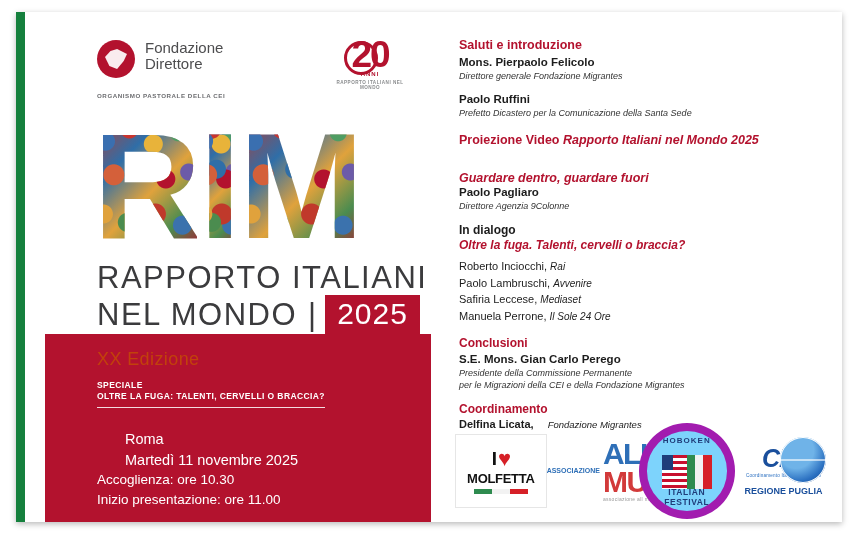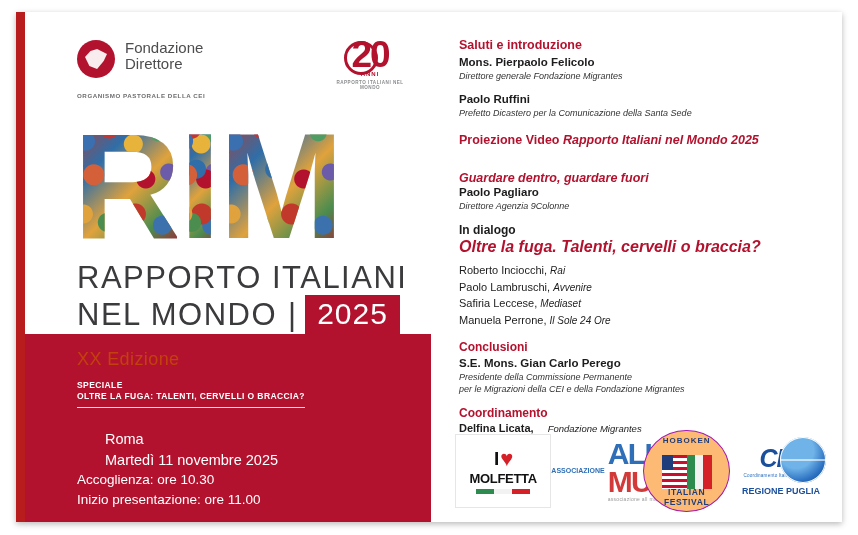--- a/index.html
+++ b/index.html
@@ -23,22 +23,23 @@
     box-shadow: 0 2px 6px rgba(0,0,0,0.28);
     display: flex;
     overflow: hidden;
   }
   
   .left {
     position: relative;
     width: 415px;
     height: 100%;
     background: #ffffff;
-    border-left: 9px solid #b91c1c;
+    border-left: 9px solid #15803d;
     box-sizing: border-box;
+    padding-left: 20px;
   }
   .left-inner {
     position: relative;
     width: 100%;
     height: 100%;
   }
   .logo-row {
     position: absolute;
     left: 52px;
     top: 28px;
@@ -299,21 +300,21 @@
   }
   .proiez em { font-style: italic; }
   .dialogo-h {
     font-size: 12px;
     font-weight: 700;
     color: #1c1c1c;
     margin-bottom: 1px;
   }
   .dialogo-sub {
     color: #b3122e;
-    font-size: 16px;
+    font-size: 12px;
     font-weight: 700;
     font-style: italic;
     margin-bottom: 6px;
   }
   .panelist {
     font-size: 11px;
     line-height: 1.46;
     color: #1c1c1c;
   }
   .panelist b { font-weight: 400; }
@@ -415,22 +416,22 @@
   .sp-allmuvi .tag {
     font-size: 5px;
     color: #999;
     letter-spacing: .3px;
   }
 
   .sp-hoboken {
     width: 86px;
     height: 80px;
     border-radius: 50%;
-    border: 1px solid #a21caf;
-    background: #fdba74;
+    border: 8px solid #a21caf;
+    background: #7dd3fc;
     position: relative;
     display: flex;
     align-items: center;
     justify-content: center;
     overflow: hidden;
   }
   .sp-hoboken .top-arc {
     position: absolute;
     top: 5px;
     width: 100%;

